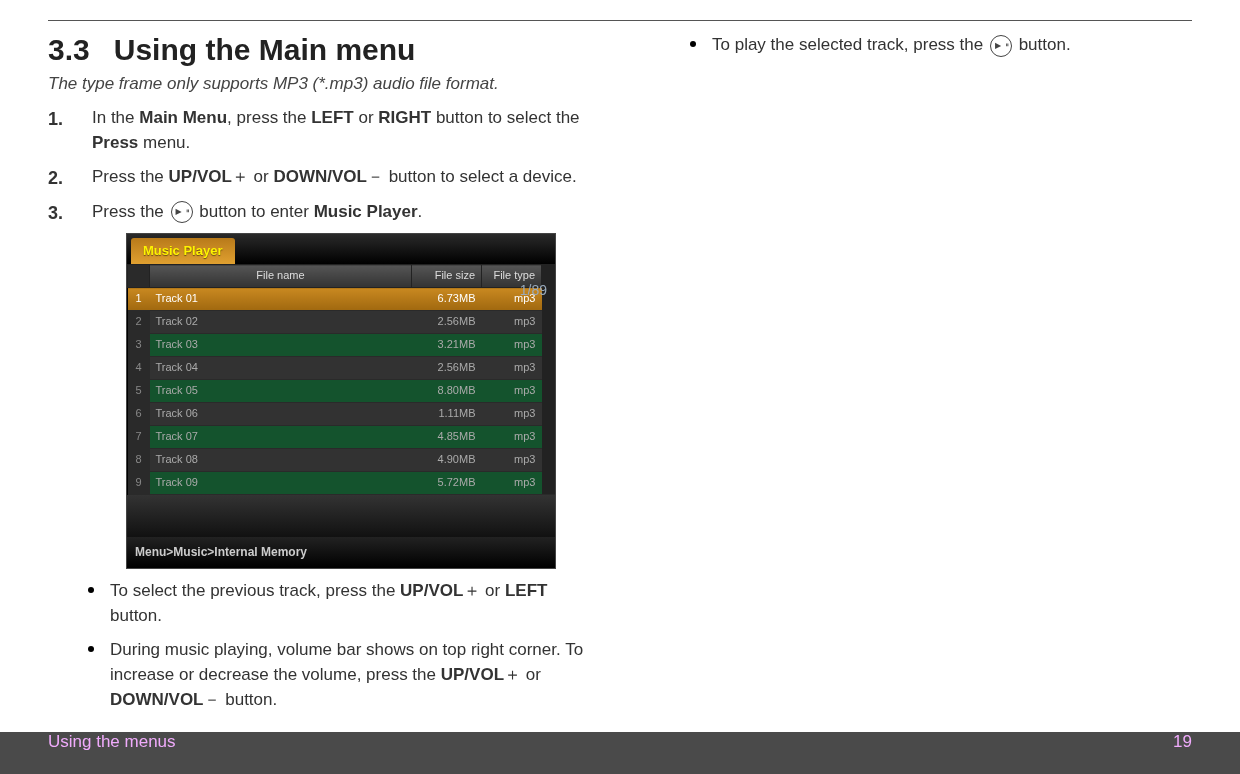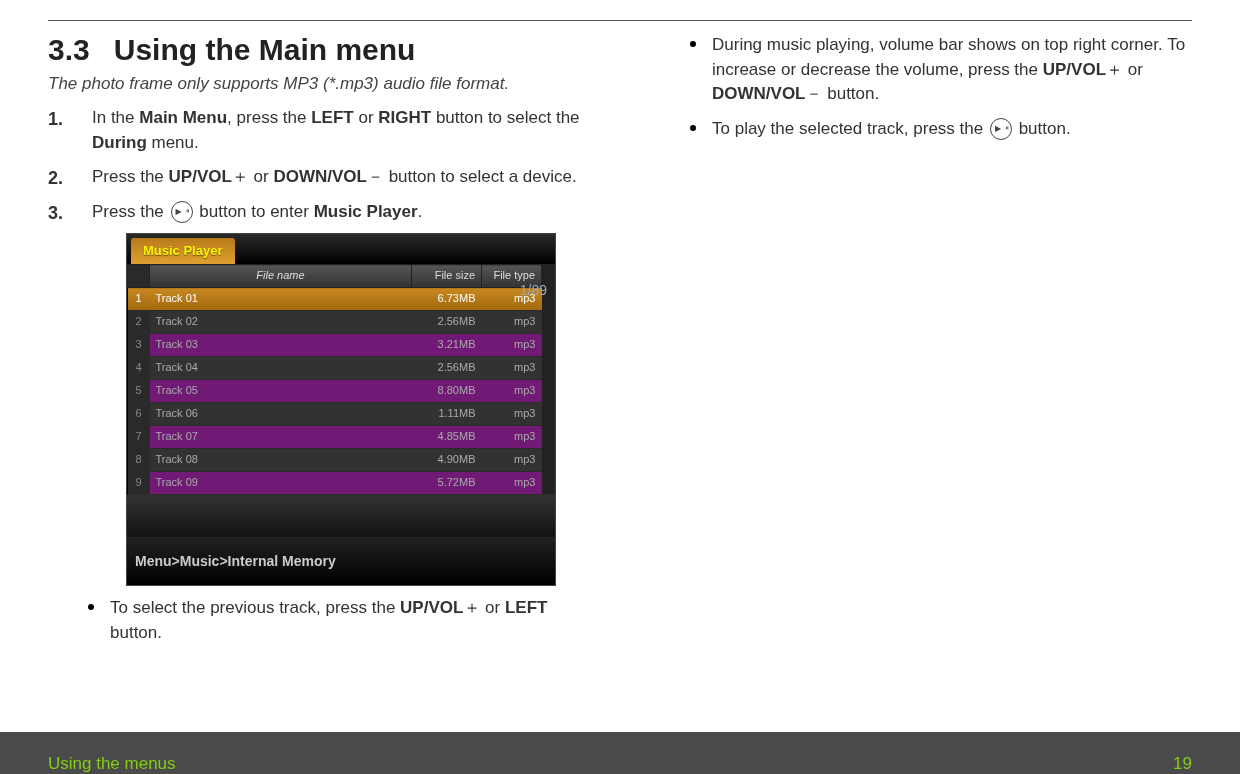--- a/index.html
+++ b/index.html
@@ -132,45 +132,45 @@
     color: #aaa;
   }
   .player thead th {
     background: linear-gradient(#555,#333);
     color: #ddd;
     font-weight: 400;
     padding: 3px 6px;
     border: 1px solid #222;
     text-align: center;
   }
-  .player thead th.fn { text-align: center; font-style: italic; }
+  .player thead th.fn { text-align: center; }
   .player tbody td {
     padding: 3px 6px;
     border-bottom: 1px solid #2a2a2a;
-    background: #701a75;
+    background: #14532d;
   }
   .player tbody tr:nth-child(even) td { background: #323232; }
   .player tbody tr.sel td {
     background: linear-gradient(#c88820,#a0680f);
     color: #fff;
   }
   .player .idx { width: 22px; text-align: center; background:#2a2a2a !important; color:#888;}
   .player tbody tr.sel .idx { background: linear-gradient(#c88820,#a0680f) !important; color:#fff;}
   .player .size { width: 70px; text-align: right; }
   .player .type { width: 60px; text-align: right; }
   .player .scroll { width:10px; background:#222 !important; }
   .player-gap {
     height: 42px;
     background: linear-gradient(#333,#111);
   }
   .player-bc {
     background: linear-gradient(#222,#000);
     color: #ccc;
-    font-size: 14px;
-    padding: 14px 8px;
+    font-size: 12px;
+    padding: 7px 8px;
     font-weight: 700;
   }
   ul.bullets {
     list-style: none;
     font-size: 17px;
     color: #333;
     line-height: 1.45;
     padding-left: 40px;
   }
   ul.bullets > li {
@@ -186,43 +186,43 @@
     border-radius: 50%;
     position: absolute;
     left: 0; top: 8px;
   }
   .first-bullet { break-before: avoid-column; }
   
   .footer {
     width: 1240px;
     height: 42px;
     background: #4a4a4a;
-    color: #84cc16;
+    color: #f0abfc;
     font-size: 17px;
     display: flex;
     justify-content: space-between;
-    align-items: flex-end;
+    align-items: flex-start;
     padding: 0 48px;
   }
 </style>
 </head>
 <body>
 
 <div class="page">
   <div class="hr-top"></div>
 
   <h1>
     <span class="sec-num">3.3</span><span>Using the Main menu</span>
   </h1>
 
-  <div class="note-body">The photo frame only supports MP3 (*.mp3) audio file format.</div>
+  <div class="note-body">The type frame only supports MP3 (*.mp3) audio file format.</div>
 
   <ol class="steps">
     <li>
-      <span>In the </span><span class="b">Main Menu</span><span>, press the </span><span class="b">LEFT</span><span> or </span><span class="b">RIGHT</span><span> button to select the </span><span class="b">During</span><span> menu.</span>
+      <span>In the </span><span class="b">Main Menu</span><span>, press the </span><span class="b">LEFT</span><span> or </span><span class="b">RIGHT</span><span> button to select the </span><span class="b">Press</span><span> menu.</span>
     </li>
     <li>
       <span>Press the </span><span class="b">UP/VOL</span><span class="sym">＋</span><span> or </span><span class="b">DOWN/VOL</span><span class="sym">－</span><span> button to select a device.</span>
     </li>
     <li>
       <span>Press the </span><span class="ok-icon"></span><span> button to enter </span><span class="b">Music Player</span><span>.</span>
 
       <div class="player">
         <div class="player-tab">
           <span class="tab-label">Music Player</span>

